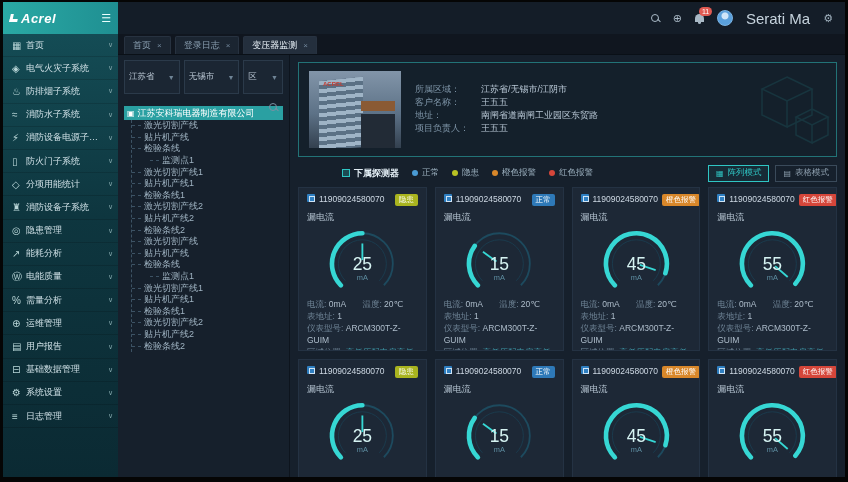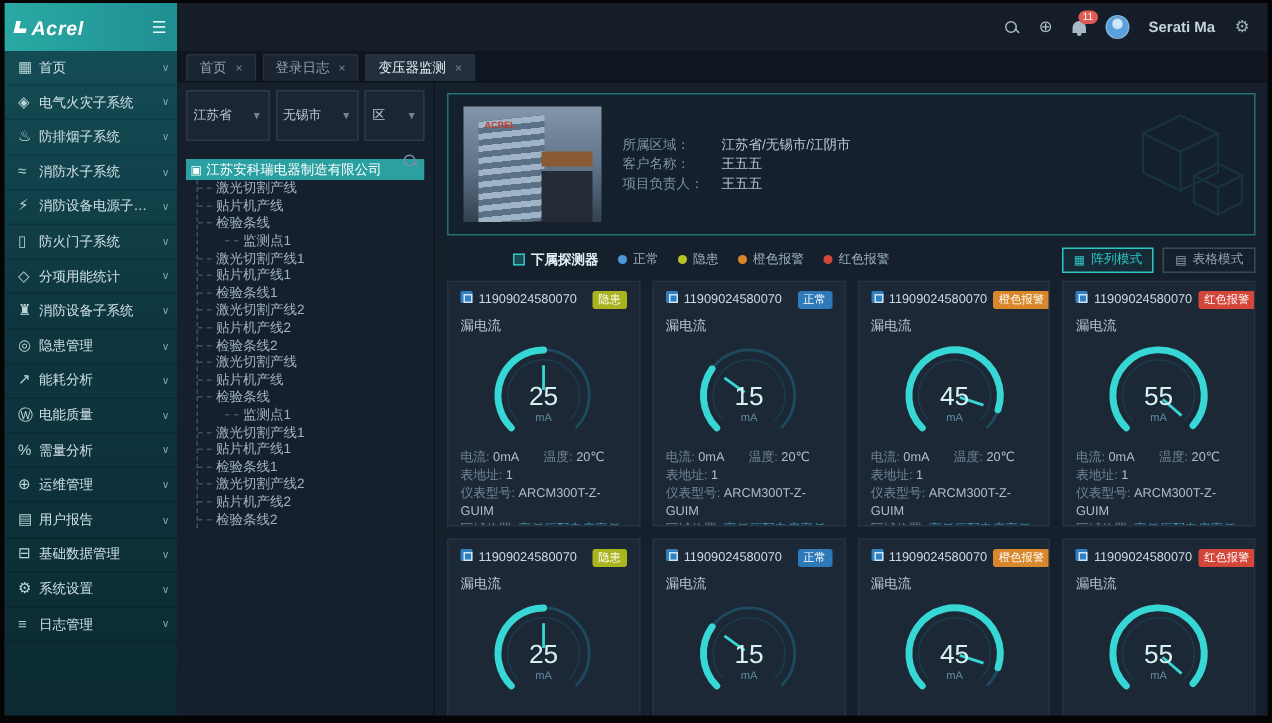--- a/index.html
+++ b/index.html
@@ -25,21 +25,21 @@
   .top-right{margin-left:auto;display:flex;align-items:center;gap:13px;color:#a9b9c6;}
   .ico-search{position:relative;width:9px;height:9px;}
   .ico-search::before{content:"";position:absolute;left:0;top:0;width:6px;height:6px;border:1px solid #a9b9c6;border-radius:50%;}
   .ico-search::after{content:"";position:absolute;left:6px;top:6px;width:4px;height:1px;background:#a9b9c6;transform:rotate(45deg);}
   .ico-circle{font-size:11px;line-height:1;}
   .bell-wrap{position:relative;}
   .ico-bell{display:block;width:9px;height:8px;background:#a9b9c6;border-radius:5px 5px 0 0;}
   .ico-bell::after{content:"";position:absolute;left:3px;top:8px;width:3px;height:2px;background:#a9b9c6;border-radius:0 0 2px 2px;}
   .bell-badge{position:absolute;left:4px;top:-7px;background:#e05a52;color:#fff;font-size:7px;line-height:9px;padding:0 3px;border-radius:6px;}
   .avatar{width:16px;height:16px;border-radius:50%;background:radial-gradient(circle at 50% 35%,#cfe6fa 0 3px,#5aa0dc 4px);border:1px solid #7ab4e4;}
-  .user-name{font-size:10px;color:#c6d3dd;font-weight:bold;}
+  .user-name{font-size:15px;color:#c6d3dd;}
   .ico-gear{font-size:11px;line-height:1;color:#9fb0bd;}
 
   .tabbar{height:21px;flex:0 0 21px;background:#10161f;display:flex;align-items:flex-end;padding:0 6px;gap:4px;border-bottom:1px solid #0a1017;}
   .tab{height:18px;display:flex;align-items:center;gap:6px;padding:0 8px;font-size:9px;background:#1b2531;color:#8ba0b2;border:1px solid #273240;border-bottom:none;border-radius:2px 2px 0 0;cursor:pointer;white-space:nowrap;}
   .tab.active{background:#242f3d;color:#e9f1f8;}
   .tab .x{font-size:8px;color:#72879b;}
 
   .content{flex:1;display:flex;min-height:0;background:#16202c;}
 
   
@@ -301,20 +301,24 @@
             <span class="sign">ACREL</span>
           </div>
           <div class="fields" id="projFields">
               <div class="frow">
                 <span class="flabel">所属区域</span>
                 <span class="fvalue">江苏省/无锡市/江阴市</span>
               </div>
               <div class="frow">
                 <span class="flabel">客户名称</span>
                 <span class="fvalue">王五五</span>
+              </div>
+              <div class="frow">
+                <span class="flabel">地址</span>
+                <span class="fvalue">南闸省道南闸工业园区东贸路</span>
               </div>
               <div class="frow">
                 <span class="flabel">项目负责人</span>
                 <span class="fvalue">王五五</span>
               </div>
             </div>
           <svg class="cubes" width="90" height="80" viewBox="0 0 90 80">
             <g fill="none" stroke="#2fc6c4" stroke-width="1.5">
               <path d="M45 8 L70 20 L45 32 L20 20 Z"></path>
                 <path d="M20 20 L20 46 L45 58 L45 32"></path>

